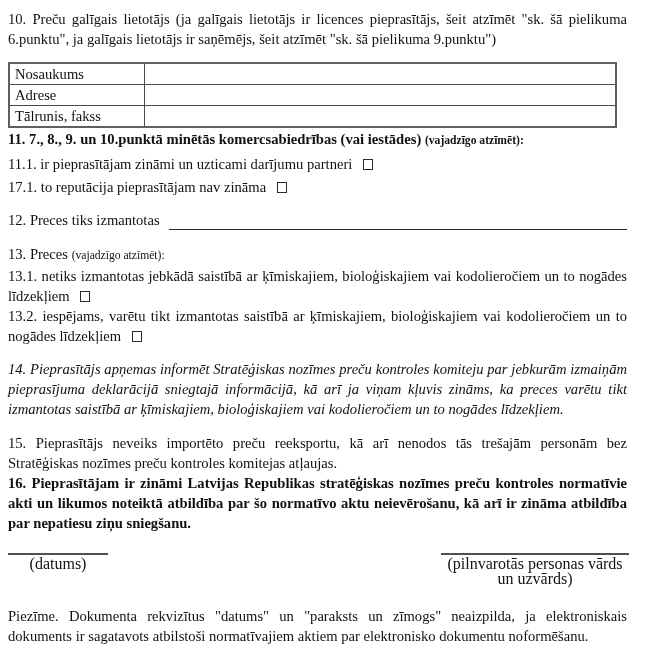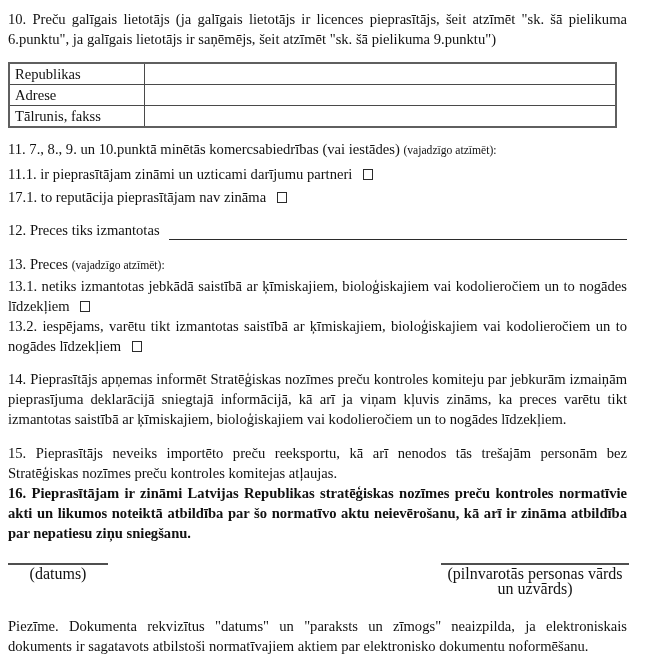--- a/index.html
+++ b/index.html
@@ -37,32 +37,32 @@
     border: 2px solid #5f5f5f;
   }
   table.fill td {
     border: 1px solid #4a4a4a;
     height: 18px;
     padding: 0 4px 0 5px;
     vertical-align: middle;
   }
   td.lbl { width: 135px; }
 
-  .p11    { margin-top: 11px; }
+  .p11    { margin-top: 1px; font-weight: bold; }
   .p11sub { margin-top: 3px; }
   .p12    { margin-top: 13px; display: flex; align-items: flex-end; font-family: Liberation Serif, serif; }
   .p12 .lead { white-space: nowrap; }
   .fill-line {
     flex: 1;
     margin-left: 9px;
     border-bottom: 1.5px solid #2b2b2b;
     height: 16px;
   }
   .p13  { margin-top: 14px; }
-  .p14  { margin-top: 13px; }
+  .p14  { margin-top: 13px; font-style: italic; }
   .p15  { margin-top: 14px; }
   .p16  { margin-top: 0; }
 
   .sig-row {
     margin-top: 20px;
     display: flex;
     justify-content: space-between;
     width: 621px;
   }
   .sig-col { text-align: center; }
@@ -79,21 +79,21 @@
 
 <div class="page">
 
   <p>
     <span>10. Preču galīgais lietotājs (ja galīgais lietotājs ir licences pieprasītājs, šeit atzīmēt "sk. šā pielikuma 6.punktu", ja galīgais lietotājs ir saņēmējs, šeit atzīmēt "sk. šā pielikuma 9.punktu")</span>
   </p>
 
   <table class="fill">
     <tbody>
         <tr>
-      <td class="lbl">Republikas</td>
+      <td class="lbl">Nosaukums</td>
       <td></td>
     </tr>
     <tr>
       <td class="lbl">Adrese</td>
       <td></td>
     </tr>
     <tr>
       <td class="lbl">Tālrunis, fakss</td>
       <td></td>
     </tr>

